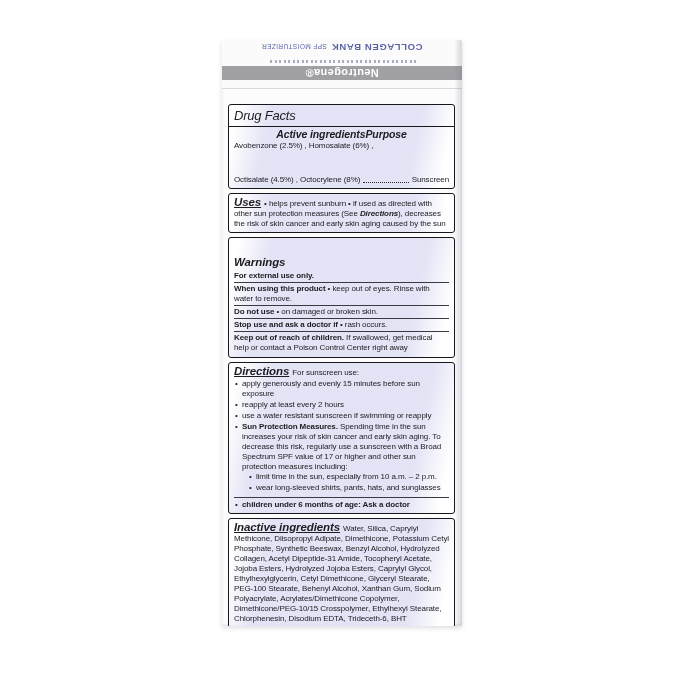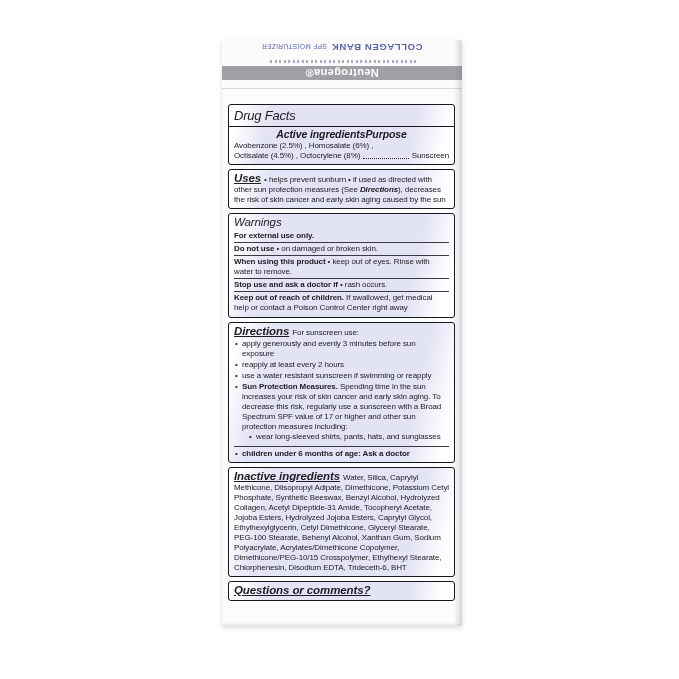--- a/index.html
+++ b/index.html
@@ -30,24 +30,24 @@
   .dfbox{border:1.6px solid #16161b;border-radius:3px;margin-bottom:4px;
          padding:2px 5px 3px;color:#1c1c22;
          font-size:8px;line-height:10px;letter-spacing:-.1px;
          background:linear-gradient(102deg,rgba(203,205,236,0) 4%,rgba(203,205,236,.55) 18%,
                     rgba(203,205,236,.55) 80%,rgba(203,205,236,0) 94%),#fff;}
   .df-title{font-style:italic;font-weight:normal;font-size:13px;line-height:16px;
             margin:1px 0 2px;letter-spacing:-.2px;}
   .rule{border-top:1.3px solid #16161b;margin:0 -5px 1px;}
   .ai-head{display:flex;justify-content:center;
            font-style:italic;font-weight:bold;font-size:10.5px;line-height:13px;}
-  .ai-line2{display:flex;align-items:flex-end;}
+  .ai-line2{display:flex;align-items:flex-end;margin-top:24px;}
   .leader{flex:1;min-width:16px;margin:0 3px 2px;border-bottom:1.4px dotted #2a2a30;}
   .h2i{font-style:italic;font-weight:bold;font-size:11.5px;line-height:12px;padding-right:3px;text-decoration:underline;}
-  .h2blk{font-style:italic;font-weight:normal;font-size:11.5px;line-height:13px;margin:0 0 1px;}
+  .h2blk{font-style:italic;font-weight:bold;font-size:11.5px;line-height:13px;margin:16px 0 1px;}
   .wrow{padding:1px 0;border-bottom:1px solid #3a3a42;}
   .wrow:last-child{border-bottom:none;}
   b{font-weight:bold;}
   ul.bl{margin:1px 0 0;padding:0;list-style:none;}
   ul.bl li{position:relative;padding-left:8px;margin:0 0 1px;}
   ul.bl li::before{content:"•";position:absolute;left:1px;}
   ul.sub{margin:0;padding:0 0 0 6px;list-style:none;}
   ul.sub li{position:relative;padding-left:8px;}
   ul.sub li::before{content:"•";position:absolute;left:1px;}
   .final-row{border-top:1px solid #3a3a42;margin-top:4px;padding:1.5px 0 0 8px;position:relative;}
@@ -92,49 +92,50 @@
       <span class="h2i">Uses</span><span>• helps prevent sunburn • if used as directed with other sun protection measures (See </span><b><i>Directions</i></b><span>), decreases the risk of skin cancer and early skin aging caused by the sun</span>
     </section>
 
     <section class="dfbox">
       <div class="h2blk">Warnings</div>
       <div class="wrow">
         <b>For external use only.</b>
         <span></span>
       </div>
       <div class="wrow">
+        <b>When using this product</b>
+        <span>• keep out of eyes. Rinse with water to remove.</span>
+      </div>
+      <div class="wrow">
         <b>Do not use</b>
         <span>• on damaged or broken skin.</span>
-      </div>
-      <div class="wrow">
-        <b>When using this product</b>
-        <span>• keep out of eyes. Rinse with water to remove.</span>
       </div>
       <div class="wrow">
         <b>Stop use and ask a doctor if</b>
         <span>• rash occurs.</span>
       </div>
       <div class="wrow">
         <b>Keep out of reach of children.</b>
         <span>If swallowed, get medical help or contact a Poison Control Center right away</span>
       </div>
     </section>
 
     <section class="dfbox">
       <div>
         <span class="h2i">Directions</span><span>For sunscreen use:</span>
       </div>
       <ul class="bl">
-        <li>apply generously and evenly 3 minutes before sun exposure</li>
+        <li>apply generously and evenly 15 minutes before sun exposure</li>
         <li>reapply at least every 2 hours</li>
         <li>use a water resistant sunscreen if swimming or reapply</li>
         <li>
           <b>Sun Protection Measures.</b>
           <span>Spending time in the sun increases your risk of skin cancer and early skin aging. To decrease this risk, regularly use a sunscreen with a Broad Spectrum SPF value of 17 or higher and other sun protection measures including:</span>
           <ul class="sub">
+            <li>limit time in the sun, especially from 10 a.m. – 2 p.m.</li>
             <li>wear long-sleeved shirts, pants, hats, and sunglasses</li>
           </ul>
         </li>
       </ul>
       <div class="final-row">
         <b>children under 6 months of age: Ask a doctor</b>
       </div>
     </section>
 
 

